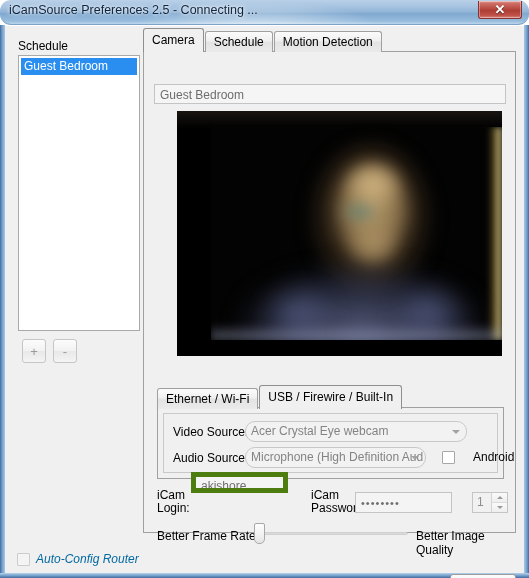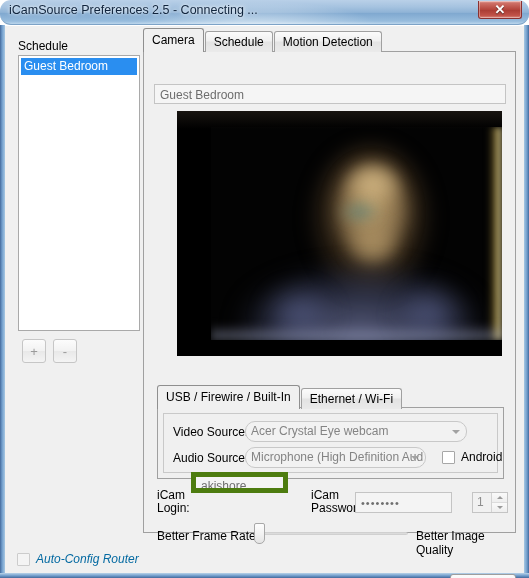--- a/index.html
+++ b/index.html
@@ -311,21 +311,21 @@
     border-right: 4px solid transparent;
     border-top: 4px solid #a2a2a2;
   }
 
   #video-source-label { left: 168px; top: 399px; }
   #video-source-combo { left: 240px; top: 395px; width: 222px; height: 21px; }
   #audio-source-label { left: 168px; top: 425px; }
   #audio-source-combo { left: 240px; top: 421px; width: 181px; height: 21px; }
   #android-checkbox-row {
     position: absolute; left: 437px; top: 424px;
-    display: flex; align-items: center; gap: 6px;
+    display: flex; align-items: center; gap: 18px;
   }
   .label-normal { font-size: 12px; color: #000; }
 
   
   #icam-login-label {
     position: absolute; left: 152px; top: 463px;
     font-size: 12px; color: #000; line-height: 13px;
   }
   #icam-login-input {
     position: absolute; left: 186px; top: 446px;
@@ -489,22 +489,22 @@
         <div id="vp-lightstrip"></div>
         <div id="vp-bottomhaze"></div>
       </div>
       <div id="vp-topnoise"></div>
     </div>
 
     <div id="inner-tabpanel"></div>
     <div id="inner-inner-box"></div>
 
     <div id="inner-tabstrip">
+      <div class="tab">Ethernet / Wi-Fi</div>
       <div class="tab active">USB / Firewire / Built-In</div>
-      <div class="tab">Ethernet / Wi-Fi</div>
     </div>
 
     <div class="field-label" id="video-source-label">Video Source:</div>
     <div class="combo" id="video-source-combo">Acer Crystal Eye webcam</div>
     <div style="position:absolute;left:240px;top:395px;width:222px;height:21px;pointer-events:none;">
       <span class="combo-arrow"></span>
     </div>
 
     <div class="field-label" id="audio-source-label">Audio Source:</div>
     <div class="combo" id="audio-source-combo">Microphone (High Definition Aud</div>

